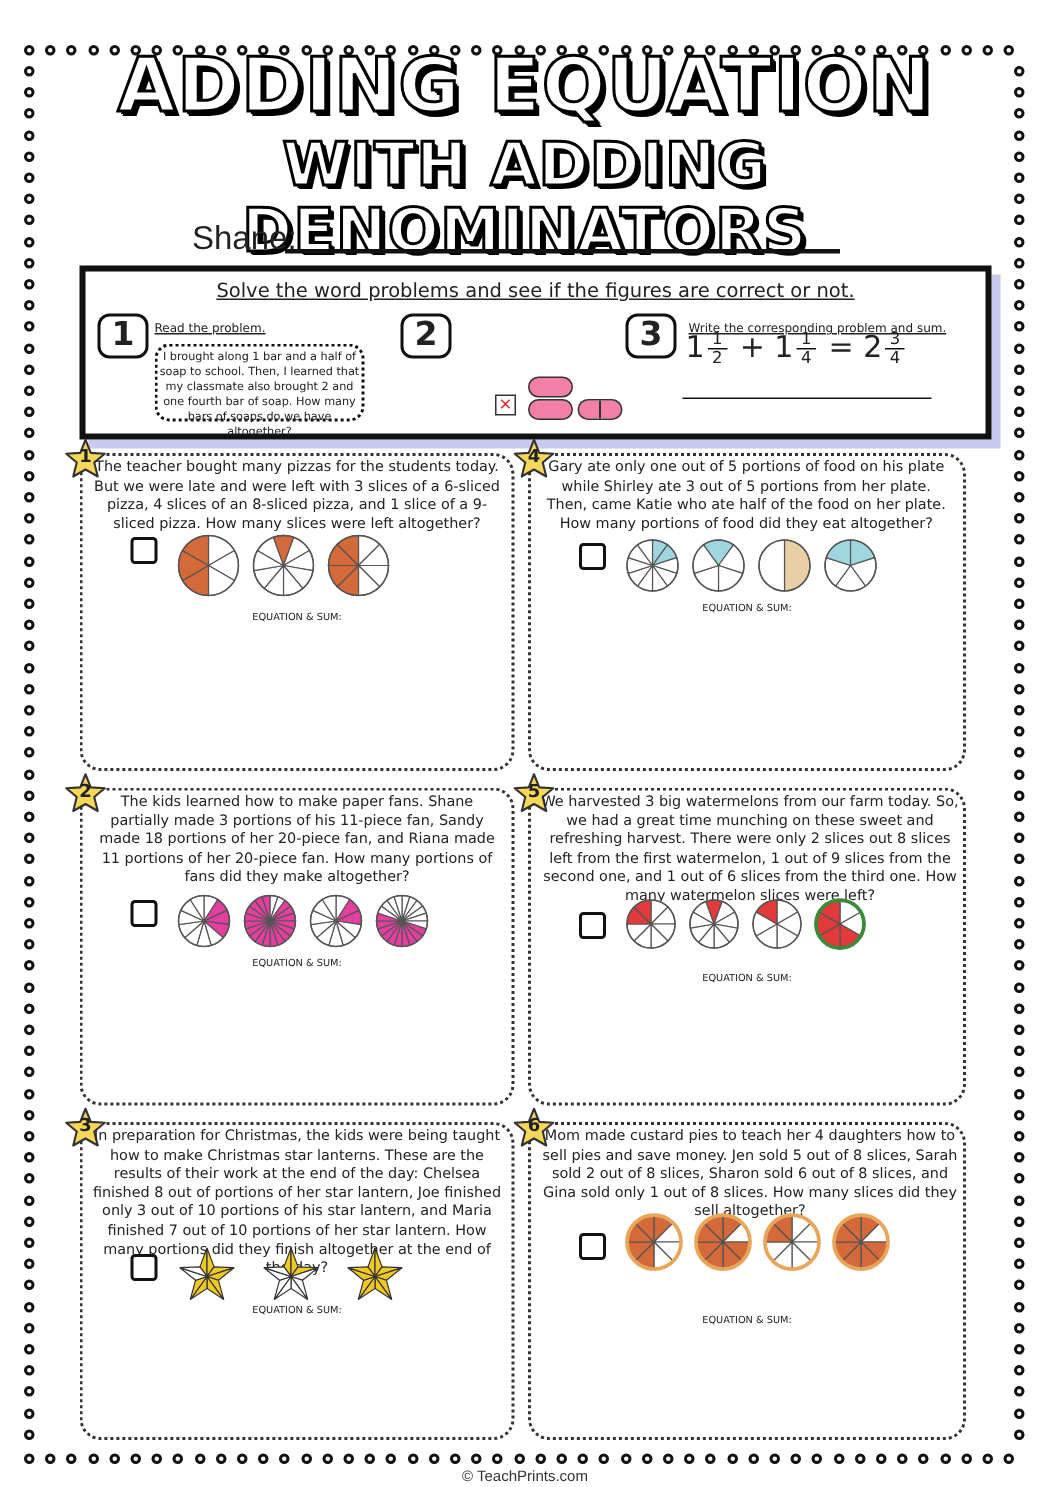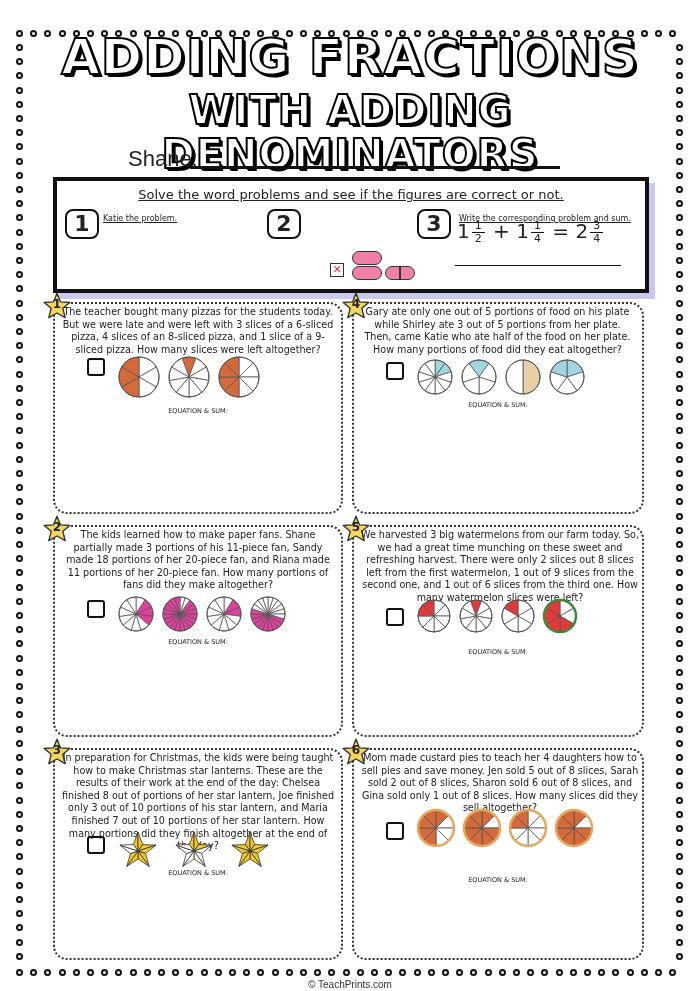--- a/index.html
+++ b/index.html
@@ -5,21 +5,21 @@
   html,body{margin:0;padding:0;background:#fff;}
   body{width:700px;height:991px;position:relative;overflow:hidden;font-family:"DejaVu Sans",sans-serif;color:#222;}
   .frame-dots{position:absolute;}
   .dot{position:absolute;width:7px;height:7px;border:2px solid #111;border-radius:50%;box-sizing:border-box;background:#fff;}
   .title{position:absolute;left:0;width:700px;text-align:center;font-family:"DejaVu Sans",sans-serif;font-weight:900;color:#fff;
     -webkit-text-stroke:2px #000;text-shadow:3px 3px 0 #000,2px 2px 0 #000;letter-spacing:1px;}
   .title1{top:30px;font-size:50px;line-height:54px;}
   .title2{top:88px;font-size:40px;line-height:44px;}
   .name-row{position:absolute;top:146px;left:128px;font-size:22px;font-family:"Liberation Sans",sans-serif;}
   .name-line{position:absolute;top:166px;left:190px;width:370px;border-bottom:3px solid #111;}
-  .instr{position:absolute;left:53px;top:177px;width:588px;height:108px;border:4px solid #111;background:#fff;box-shadow:6px 6px 0 #c9c8ee;}
+  .instr{position:absolute;left:53px;top:177px;width:588px;height:108px;border:4px solid #111;background:#fff;box-shadow:6px 6px 0 #c9c8ee;padding-left:12px;}
   .instr-head{position:absolute;top:6px;left:0;width:100%;text-align:center;font-size:13px;text-decoration:underline;}
   .step-num{position:absolute;width:30px;height:26px;border:2px solid #111;border-radius:8px;font-weight:900;font-size:22px;text-align:center;line-height:26px;}
   .step-text{position:absolute;font-size:8px;text-decoration:underline;line-height:12px;}
   .soap-box{position:absolute;left:46px;top:48px;width:140px;height:52px;border:2px dotted #111;border-radius:10px;font-size:7.5px;text-align:center;line-height:10px;padding-top:2px;box-sizing:border-box;}
   .pill{position:absolute;background:#f27fa7;border:1.5px solid #333;border-radius:8px;}
   .xbox{position:absolute;width:12px;height:12px;border:1.5px solid #333;color:#d33;font-size:11px;line-height:12px;text-align:center;}
   .eq{position:absolute;left:400px;top:38px;font-size:20px;}
   .frac{display:inline-block;vertical-align:middle;text-align:center;font-size:11px;line-height:12px;margin:0 2px;}
   .frac .n{border-bottom:1px solid #111;padding:0 3px;}
   .eq-line{position:absolute;left:398px;top:84px;width:166px;border-bottom:1.5px solid #111;}
@@ -256,30 +256,31 @@
     <div class="dot" style="left: 16px; top: 910.2px;"></div>
     <div class="dot" style="left: 676px; top: 910.2px;"></div>
     <div class="dot" style="left: 16px; top: 924.4px;"></div>
     <div class="dot" style="left: 676px; top: 924.4px;"></div>
     <div class="dot" style="left: 16px; top: 938.6px;"></div>
     <div class="dot" style="left: 676px; top: 938.6px;"></div>
     <div class="dot" style="left: 16px; top: 952.8px;"></div>
     <div class="dot" style="left: 676px; top: 952.8px;"></div>
   </div>
 
-<div class="title title1">ADDING FRACTIONS</div>
+<div class="title title1">ADDING EQUATION</div>
 <div class="title title2">WITH ADDING DENOMINATORS</div>
 
 <div class="name-row">Shane:</div>
 <div class="name-line"></div>
 
 <div class="instr">
   <div class="instr-head">Solve the word problems and see if the figures are correct or not.</div>
   <div class="step-num" style="left:8px;top:28px">1</div>
-  <div class="step-text" style="left:46px;top:32px">Katie the problem.</div>
+  <div class="step-text" style="left:46px;top:32px">Read the problem.</div>
+  <div class="soap-box">I brought along 1 bar and a half of soap to school. Then, I learned that my classmate also brought 2 and one fourth bar of soap. How many bars of soaps do we have altogether?</div>
 
   <div class="step-num" style="left:210px;top:28px">2</div>
   <div class="xbox" style="left:273px;top:82px">✕</div>
   <div class="pill" style="left:295px;top:70px;width:28px;height:12px"></div>
   <div class="pill" style="left:295px;top:85px;width:28px;height:12px"></div>
   <div class="pill" style="left:328px;top:85px;width:28px;height:12px;background:linear-gradient(90deg,#f27fa7 48%,#333 48%,#333 52%,#f27fa7 52%)"></div>
 
   <div class="step-num" style="left:360px;top:28px">3</div>
   <div class="step-text" style="left:402px;top:32px">Write the corresponding problem and sum.</div>
   <div class="eq">

